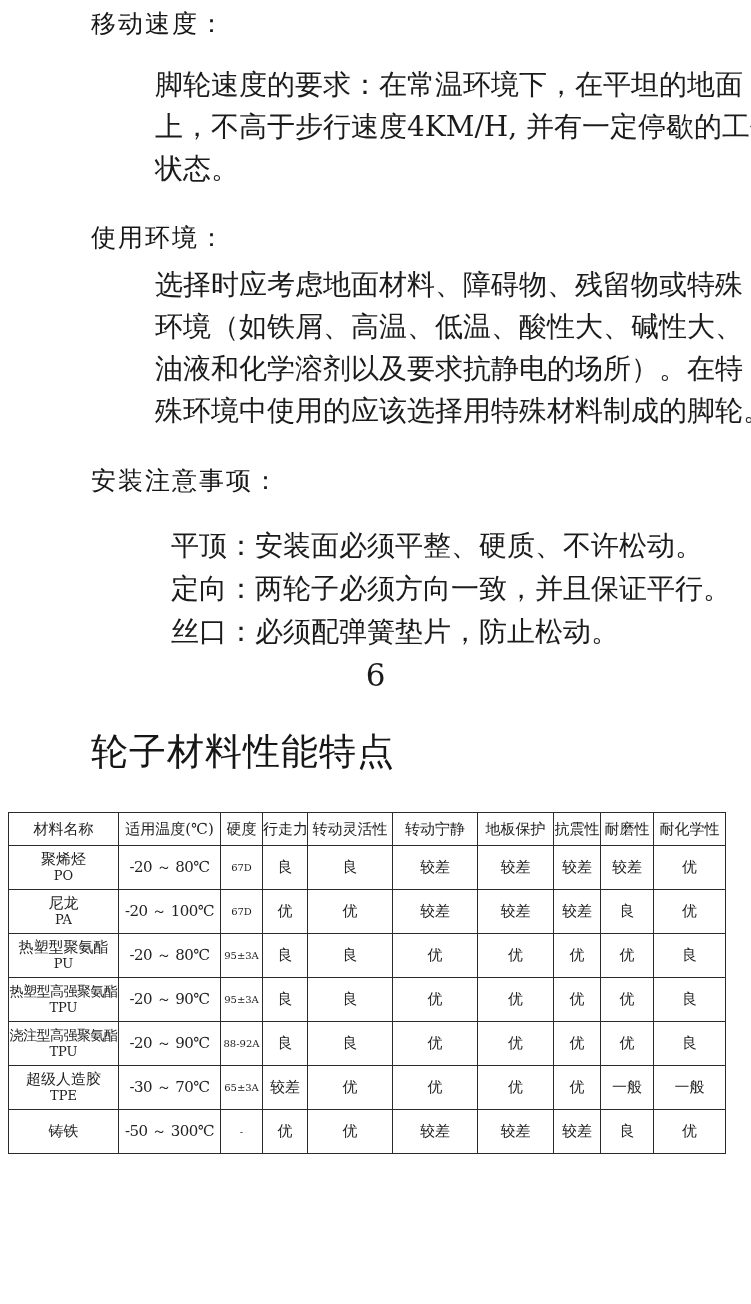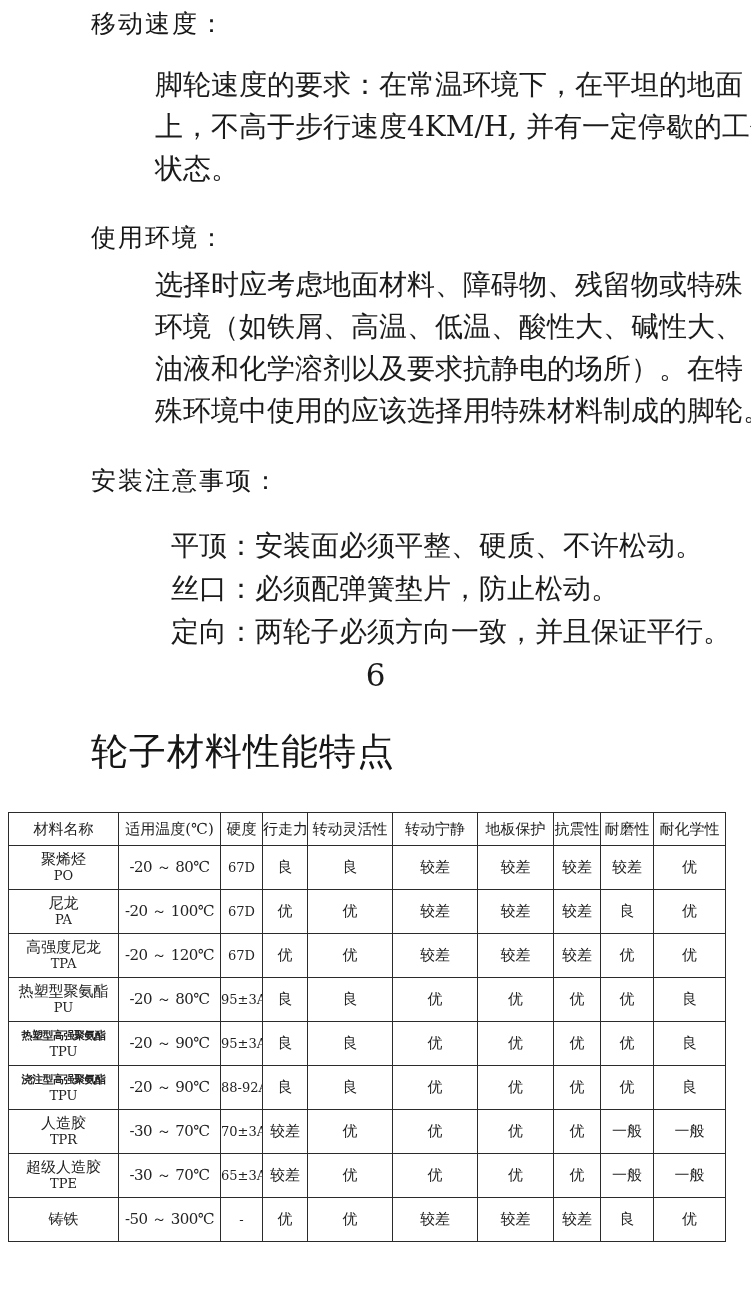--- a/index.html
+++ b/index.html
@@ -59,24 +59,24 @@
     overflow: hidden;
     white-space: nowrap;
   }
   table.materials th {
     height: 32px;
     font-weight: normal;
     font-size: 15px;
   }
   table.materials td { height: 43px; }
   .mat-name { font-size: 15px; line-height: 17px; }
-  .mat-name.tight { font-size: 11px; letter-spacing: -0.5px; font-weight: bold; }
+  .mat-name.tight { font-size: 14px; letter-spacing: -0.5px; }
   .mat-abbr { font-size: 13px; line-height: 16px; font-family: "DejaVu Serif", serif; }
   td.temp-cell { font-size: 15px; letter-spacing: -0.5px; }
-  td.hardness-cell { font-size: 13px; }
+  td.hardness-cell { font-size: 10px; }
   td.rating-cell { font-size: 15px; }
 
   
   #heading-1 { left: 91px;  top: 10px;  }
   #para-1    { left: 155px; top: 64px;  }
   #heading-2 { left: 91px;  top: 224px; }
   #para-2    { left: 155px; top: 264px; }
   #heading-3 { left: 91px;  top: 467px; }
   #list-3    { left: 155px; top: 524px; margin-left: 16px; }
   #page-no   { top: 657px; }
@@ -111,22 +111,22 @@
     <div class="tline">选择时应考虑地面材料、障碍物、残留物或特殊</div>
     <div class="tline">环境（如铁屑、高温、低温、酸性大、碱性大、</div>
     <div class="tline">油液和化学溶剂以及要求抗静电的场所）。在特</div>
     <div class="tline">殊环境中使用的应该选择用特殊材料制成的脚轮。</div>
   </div>
 
 <h2 id="heading-3" class="abs sec-heading">安装注意事项：</h2>
 
 <div id="list-3" class="abs list">
     <div class="tline">平顶：安装面必须平整、硬质、不许松动。</div>
+    <div class="tline">定向：两轮子必须方向一致，并且保证平行。</div>
     <div class="tline">丝口：必须配弹簧垫片，防止松动。</div>
-    <div class="tline">定向：两轮子必须方向一致，并且保证平行。</div>
   </div>
 
 <div id="page-no" class="abs page-number">6</div>
 
 <h2 id="tbl-title" class="abs table-title">轮子材料性能特点</h2>
 
 <div id="tbl-wrap" class="abs">
   <table class="materials">
     <colgroup>
       <col class="c-name">
@@ -180,35 +180,20 @@
           <td class="rating-cell">优</td>
           <td class="rating-cell">优</td>
           <td class="rating-cell">较差</td>
           <td class="rating-cell">较差</td>
           <td class="rating-cell">较差</td>
           <td class="rating-cell">良</td>
           <td class="rating-cell">优</td>
         </tr>
         <tr>
           <td>
-            <div class="mat-name">高强度尼龙</div>
-            <div class="mat-abbr">TPA</div>
-          </td>
-          <td class="temp-cell">-20 ～ 120℃</td>
-          <td class="hardness-cell">67D</td>
-          <td class="rating-cell">优</td>
-          <td class="rating-cell">优</td>
-          <td class="rating-cell">较差</td>
-          <td class="rating-cell">较差</td>
-          <td class="rating-cell">较差</td>
-          <td class="rating-cell">优</td>
-          <td class="rating-cell">优</td>
-        </tr>
-        <tr>
-          <td>
             <div class="mat-name">热塑型聚氨酯</div>
             <div class="mat-abbr">PU</div>
           </td>
           <td class="temp-cell">-20 ～ 80℃</td>
           <td class="hardness-cell">95±3A</td>
           <td class="rating-cell">良</td>
           <td class="rating-cell">良</td>
           <td class="rating-cell">优</td>
           <td class="rating-cell">优</td>
           <td class="rating-cell">优</td>
@@ -237,35 +222,20 @@
           </td>
           <td class="temp-cell">-20 ～ 90℃</td>
           <td class="hardness-cell">88-92A</td>
           <td class="rating-cell">良</td>
           <td class="rating-cell">良</td>
           <td class="rating-cell">优</td>
           <td class="rating-cell">优</td>
           <td class="rating-cell">优</td>
           <td class="rating-cell">优</td>
           <td class="rating-cell">良</td>
-        </tr>
-        <tr>
-          <td>
-            <div class="mat-name">人造胶</div>
-            <div class="mat-abbr">TPR</div>
-          </td>
-          <td class="temp-cell">-30 ～ 70℃</td>
-          <td class="hardness-cell">70±3A</td>
-          <td class="rating-cell">较差</td>
-          <td class="rating-cell">优</td>
-          <td class="rating-cell">优</td>
-          <td class="rating-cell">优</td>
-          <td class="rating-cell">优</td>
-          <td class="rating-cell">一般</td>
-          <td class="rating-cell">一般</td>
         </tr>
         <tr>
           <td>
             <div class="mat-name">超级人造胶</div>
             <div class="mat-abbr">TPE</div>
           </td>
           <td class="temp-cell">-30 ～ 70℃</td>
           <td class="hardness-cell">65±3A</td>
           <td class="rating-cell">较差</td>
           <td class="rating-cell">优</td>

